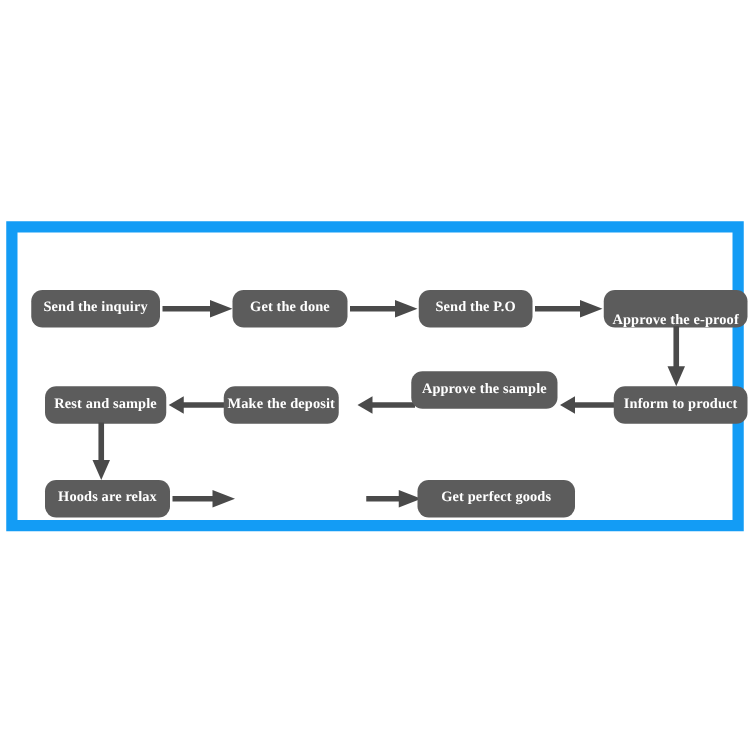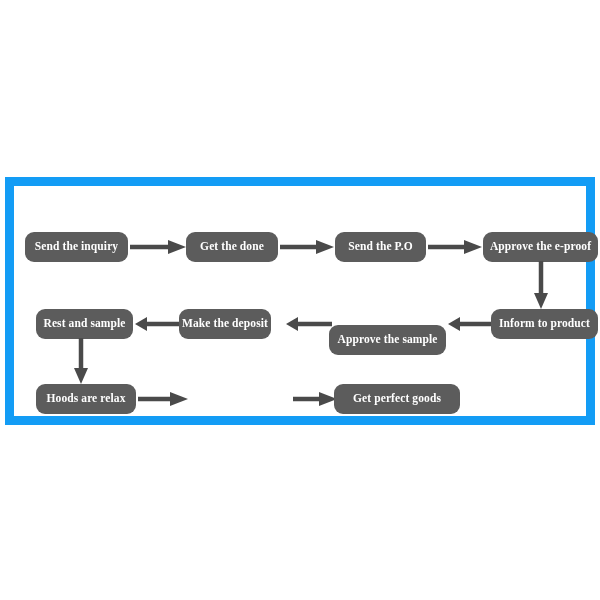--- a/index.html
+++ b/index.html
@@ -103,21 +103,21 @@
         <span>Send the P.O</span>
       </div>
 
       <div class="arrow" style="left:414px; top:52px; width:54px; height:18px;">
         <svg width="54" height="18" viewBox="0 0 54 18">
           <line x1="0" y1="9" x2="38" y2="9" stroke="#4a4a4a" stroke-width="4.5"></line>
           <polygon points="36,2 54,9 36,16" fill="#4a4a4a"></polygon>
         </svg>
       </div>
 
-      <div class="node" style="left:469px; top:46px; width:115px;">
+      <div class="node" style="left:469px; top:46px; width:115px;align-items:flex-end;">
         <span>Approve the e-proof</span>
       </div>
 
       <div class="arrow" style="left:517px; top:75px; width:20px; height:48px;">
         <svg width="20" height="48" viewBox="0 0 20 48">
           <line x1="10" y1="0" x2="10" y2="34" stroke="#4a4a4a" stroke-width="4.5"></line>
           <polygon points="3,32 10,48 17,32" fill="#4a4a4a"></polygon>
         </svg>
       </div>
 
@@ -136,21 +136,21 @@
         <span>Make the deposit</span>
       </div>
 
       <div class="arrow" style="left:272px; top:129px; width:46px; height:18px;">
         <svg width="46" height="18" viewBox="0 0 46 18">
           <line x1="46" y1="9" x2="10" y2="9" stroke="#4a4a4a" stroke-width="4.5"></line>
           <polygon points="12,2 0,9 12,16" fill="#4a4a4a"></polygon>
         </svg>
       </div>
 
-      <div class="node" style="left:315px; top:139px; width:117px;">
+      <div class="node" style="left:315px; top:111px; width:117px;">
         <span>Approve the sample</span>
       </div>
 
       <div class="arrow" style="left:434px; top:129px; width:44px; height:18px;">
         <svg width="44" height="18" viewBox="0 0 44 18">
           <line x1="44" y1="9" x2="10" y2="9" stroke="#4a4a4a" stroke-width="4.5"></line>
           <polygon points="12,2 0,9 12,16" fill="#4a4a4a"></polygon>
         </svg>
       </div>
 

